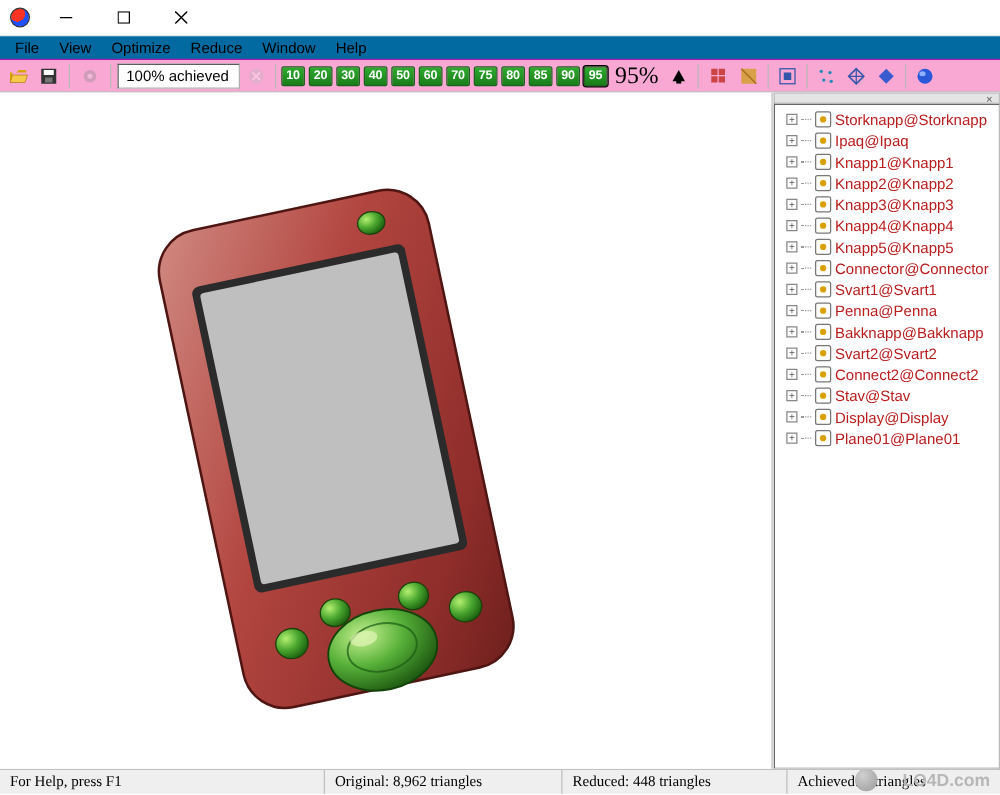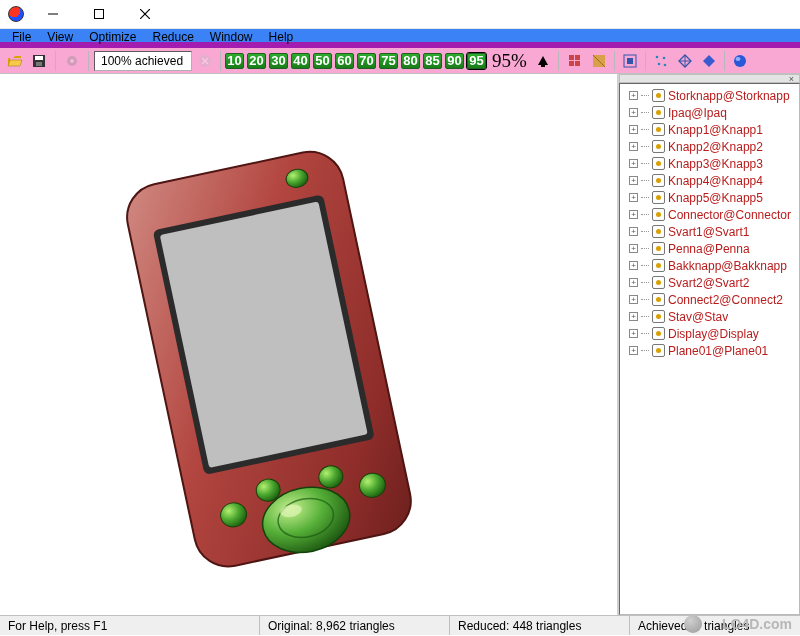--- a/index.html
+++ b/index.html
@@ -35,23 +35,24 @@
   .winbtn {
     width: 46px; height: 28px;
     display: flex; align-items: center; justify-content: center;
     cursor: pointer;
   }
   .winbtn svg { width: 10px; height: 10px; }
   
   .menubar {
     height: 19px;
     display: flex;
+    align-items: center;
     padding: 0 4px;
-    background: #3b82f6;
-    border-bottom: 6px solid #a21caf;
+    background: #0369a1;
+    border-bottom: 1px solid #a21caf;
   }
   .menuitem {
     padding: 1px 8px;
     cursor: default;
   }
   
   .toolrow {
     height: 26px;
     display: flex;
     align-items: center;
@@ -68,21 +69,21 @@
   }
   .tbsep { width: 1px; height: 20px; background:#b8b8b8; margin: 0 3px; }
   .status-box {
     background: #fff; border: 1px inset #b0b0b0; height: 20px;
     padding: 0 6px; display: flex; align-items: center;
     font-size: 12px;
   }
   .lvlbtn {
     width: 19px; height: 16px;
     background: linear-gradient(#2eab2e,#197d19);
-    color: #fff; font-size: 13px; font-weight: bold;
+    color: #fff; font-size: 10px; font-weight: bold;
     border: 1px solid #206020;
     display: flex; align-items: center; justify-content: center;
     cursor: pointer;
     border-radius: 2px;
   }
   .lvlbtn.sel { outline: 1px solid #000; }
   .vline { width:1px; height:20px; background:#b8b8b8; margin:0 2px; }
   .pct {
     font-family: "Times New Roman", serif;
     font-size: 19px; font-weight: normal;
@@ -162,20 +163,21 @@
     align-items:center;
     border-top:1px solid #c0c0c0;
     background:#efefef;
     font-size:12px;
   }
   .statuscell {
     border-right:1px solid #c0c0c0;
     padding: 0 8px;
     height:100%; display:flex; align-items:center;
     white-space:nowrap;
+    font-family:Liberation Serif, serif;
   }
   .statuscell.first { width: 260px; }
   .statuscell.mid { width: 190px; }
   .statuscell.mid2 { width: 180px; }
   .statuscell.last { flex:1; border-right:none; }
   
   .watermark {
     position:absolute; right: 8px; bottom: 3px;
     color:#b7b7b7; font-size: 14px; font-weight:bold;
     display:flex; align-items:center; gap:20px; pointer-events:none;

